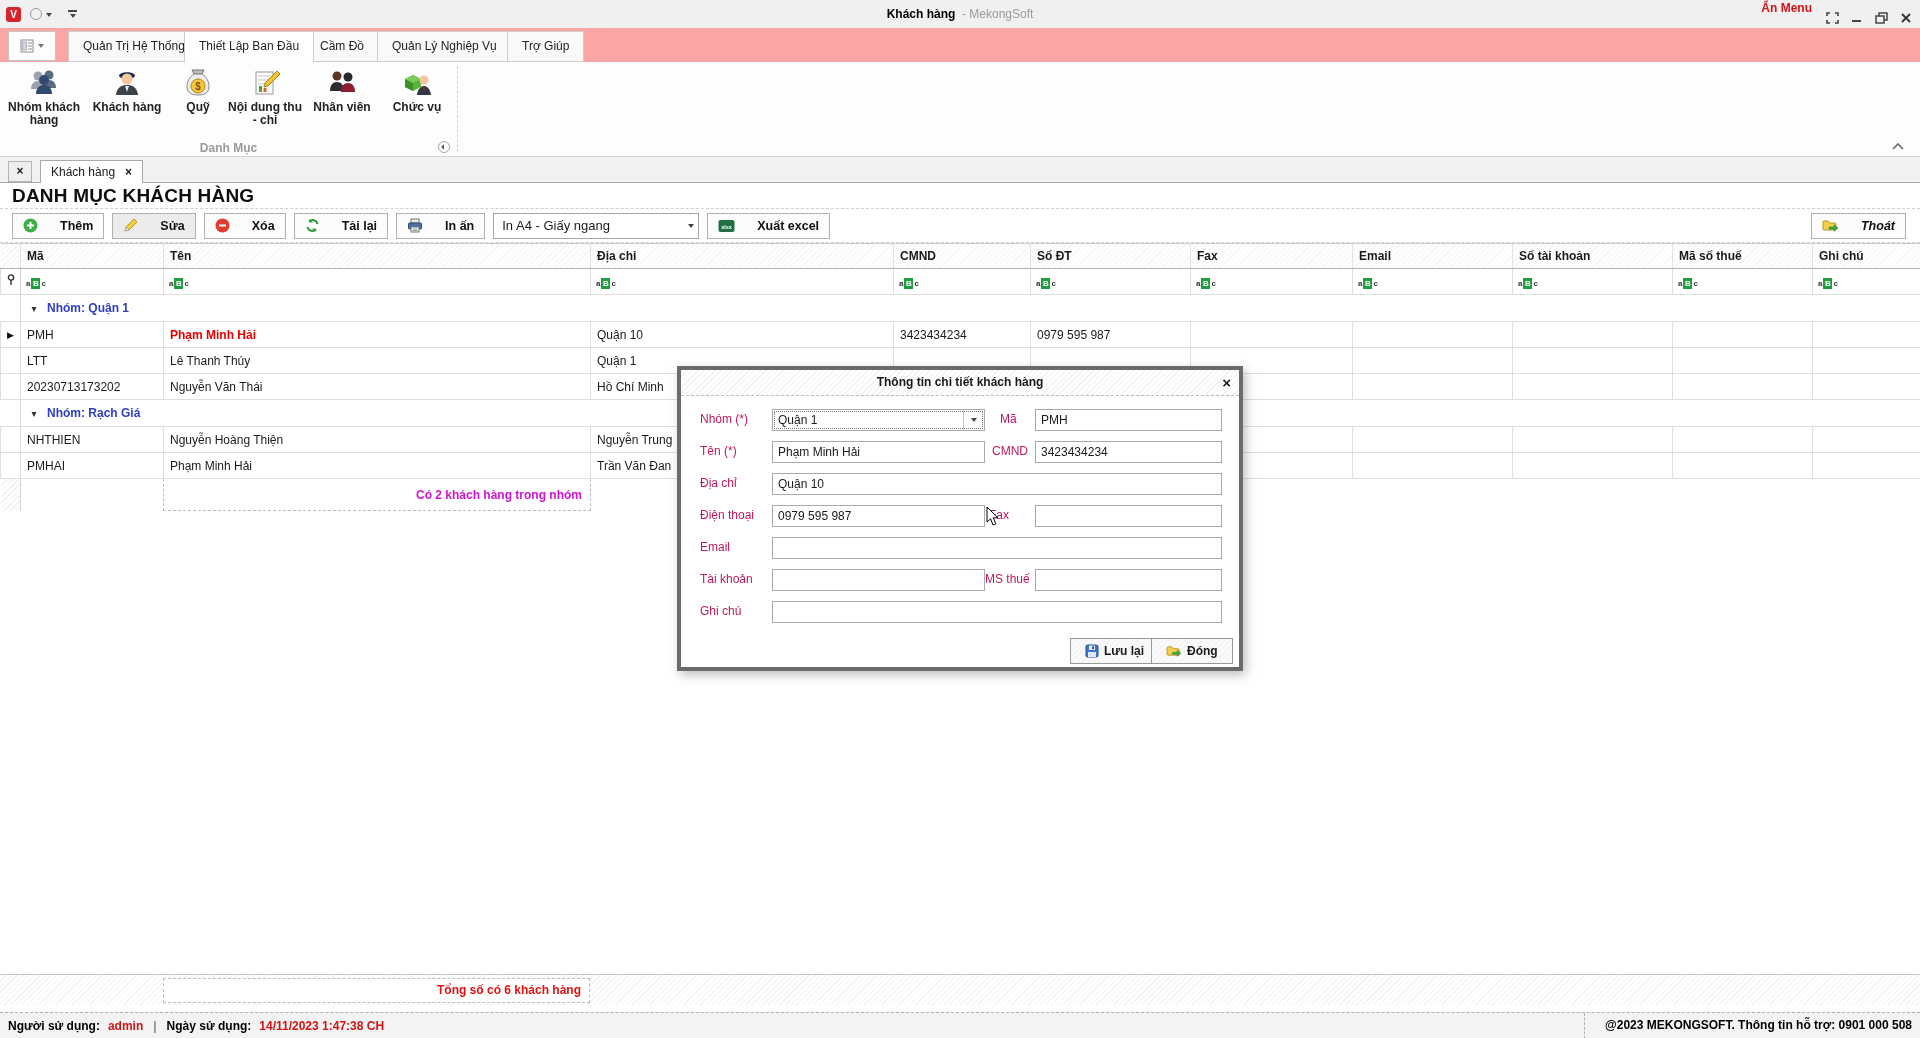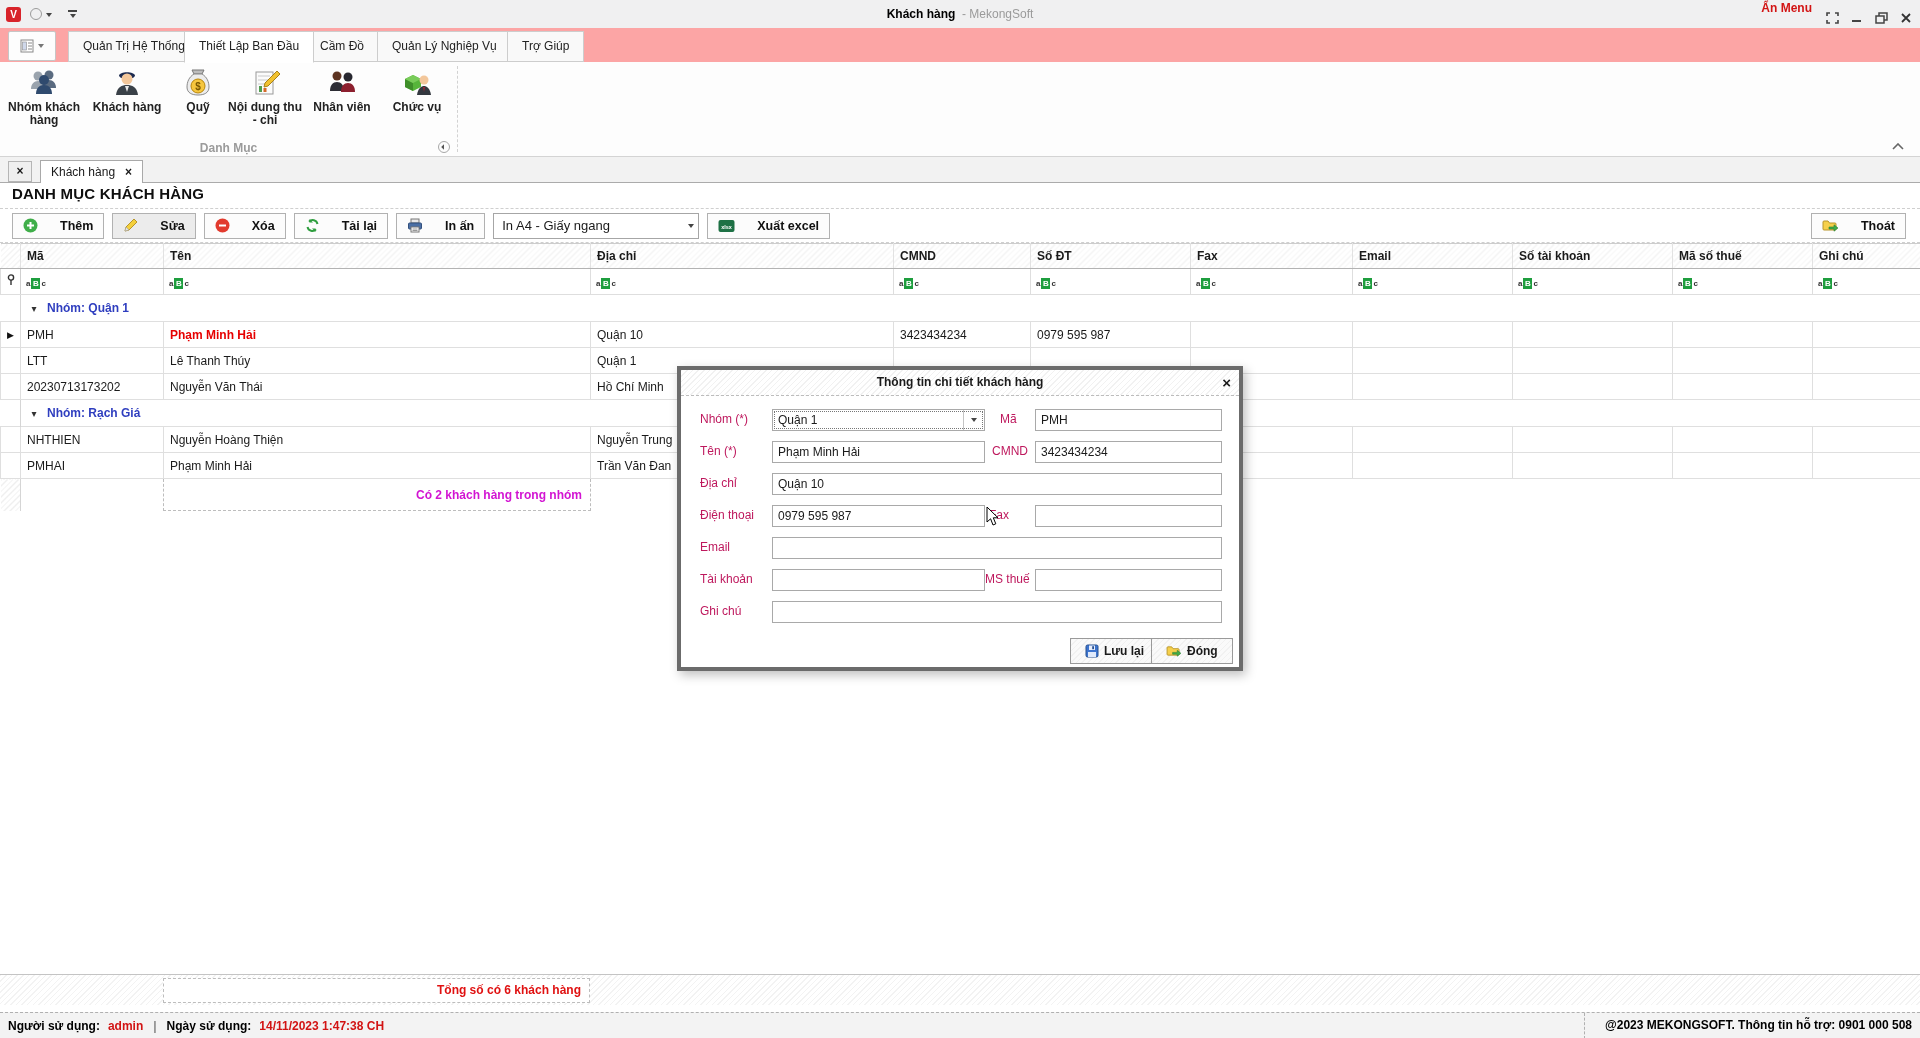--- a/index.html
+++ b/index.html
@@ -47,30 +47,30 @@
   
   .docstrip { position:absolute; top:157px; left:0; right:0; height:26px; background:#f2f2f2; border-bottom:1px solid #ababab; }
   .doc-closeall { position:absolute; left:8px; top:4px; width:24px; height:21px; border:1px solid #b5b5b5; background:#efefef;
                   text-align:center; line-height:19px; font-weight:bold; font-size:12px; }
   .doc-tab { position:absolute; left:40px; top:3px; height:23px; background:#fff; border:1px solid #a9a9a9; border-bottom:none;
              padding:0 10px; line-height:22px; z-index:2; }
   .doc-tab .x { font-weight:bold; margin-left:10px; font-size:12px; }
 
   
   .content { position:absolute; top:183px; left:0; right:0; bottom:26px; background:#fff; }
-  .page-title { position:absolute; left:12px; top:2px; font-size:15px; font-weight:bold; color:#0e0e0e; letter-spacing:.2px; }
+  .page-title { position:absolute; left:12px; top:2px; font-size:19px; font-weight:bold; color:#0e0e0e; letter-spacing:.2px; }
   .ptoolbar { position:absolute; left:0; right:0; top:25px; height:35px; border-top:1px dashed #cfcfcf; border-bottom:1px dashed #cfcfcf;
               display:flex; align-items:center; gap:8px; padding:0 12px; }
   .tbtn { display:inline-flex; align-items:center; gap:22px; height:26px; padding:0 10px; border:1px solid #b1b1b1;
           background:#fcfcfc; font-weight:bold; font-size:12.5px; color:#111; }
   .tbtn.pressed { background:#ececec; }
   .tbtn svg { display:block; }
   .tselect { width:206px; height:26px; border:1px solid #a6a6a6; background:#fff; display:flex; align-items:center; padding:0 4px 0 8px; font-size:13px; }
   .tselect .arr-dn { margin-left:auto; }
-  .tbtn.exit { margin-left:auto; margin-right:2px; }
+  .tbtn.exit { margin-left:auto; margin-right:2px;font-style:italic; }
 
   
   table.grid { position:absolute; left:0; top:60px; width:1920px; border-collapse:collapse; table-layout:fixed; }
   table.grid td, table.grid th { overflow:hidden; white-space:nowrap; vertical-align:middle; }
   tr.ghead th { height:25px; text-align:left; font-weight:bold; padding:0 6px; border-top:1px solid #cdcdcd;
                 border-bottom:1px solid #b3b3b3; border-right:1px solid #e2e2e2; background-image:repeating-linear-gradient(135deg, rgba(80,80,80,.07) 0 1px, transparent 1px 4px); }
   tr.gfilter td { height:26px; background:#fff; border:1px solid #dedede; padding:0 5px; }
   tr.gfilter td.ind { border-right:1px solid #cfcfcf; text-align:center; padding:0; }
   td.indh { background-image:repeating-linear-gradient(135deg, rgba(80,80,80,.09) 0 1px, transparent 1px 4px); border-right:1px solid #d5d5d5; }
   tr.ggroup td { height:27px; background:#fff; }

